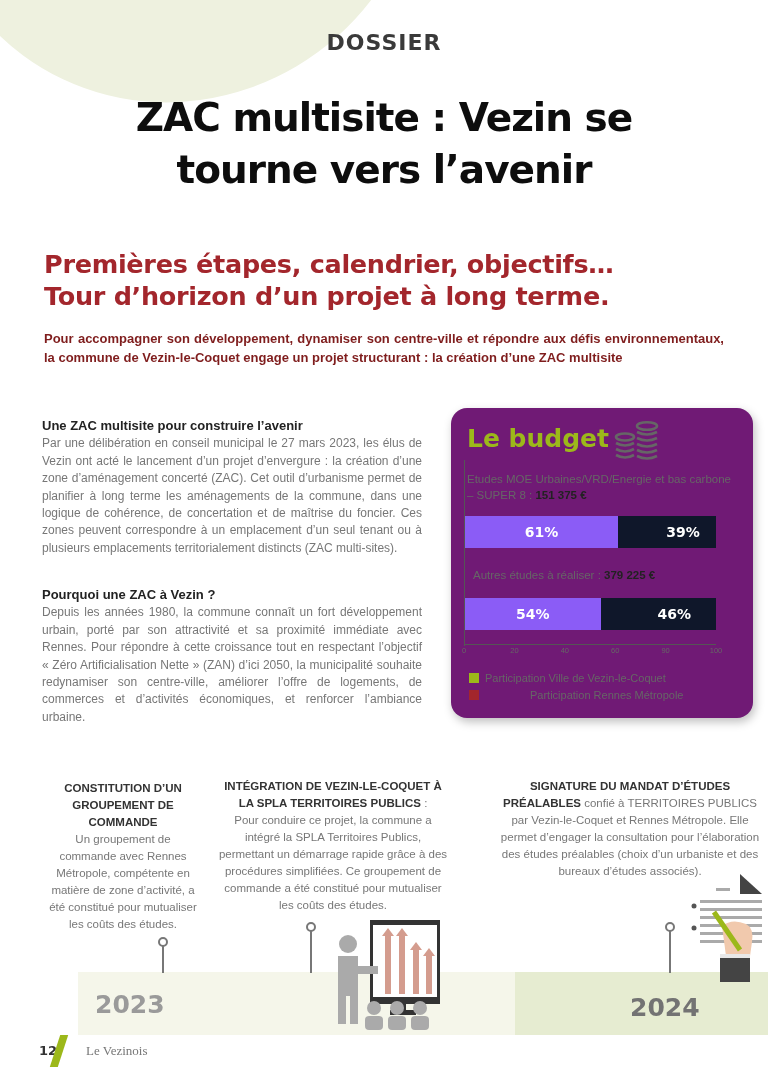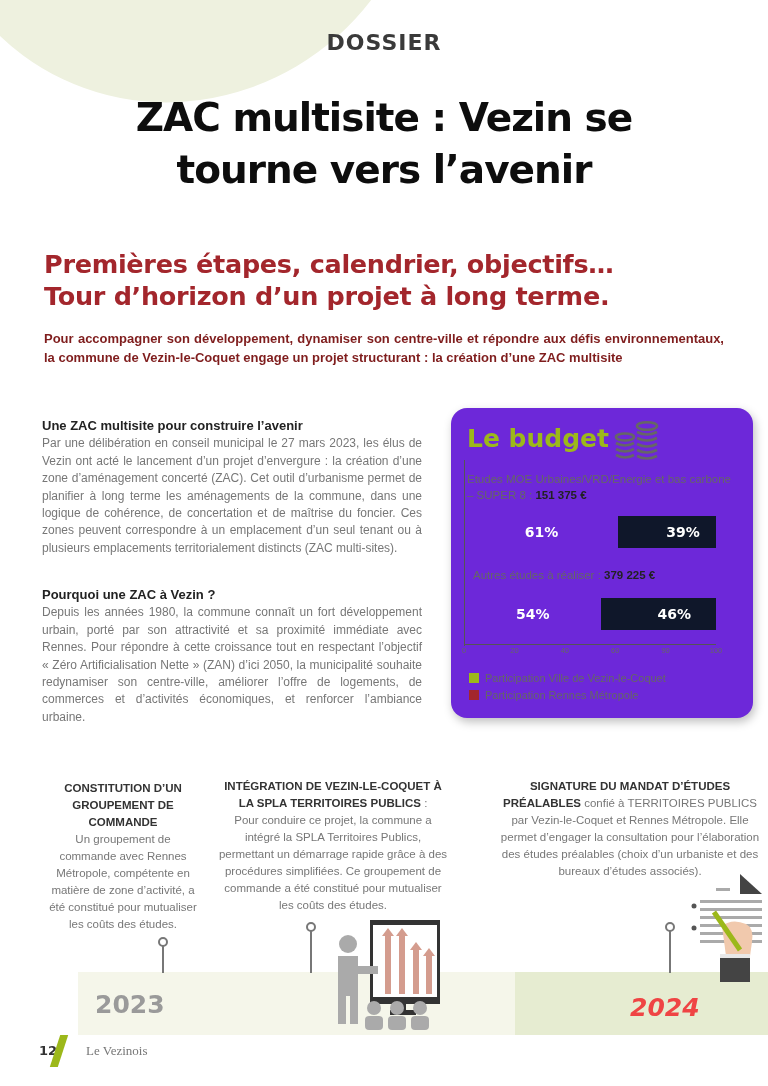--- a/index.html
+++ b/index.html
@@ -23,54 +23,54 @@
   .intro { position: absolute; top: 329px; left: 44px; width: 680px;
     font-family: "Liberation Sans", sans-serif; font-weight: bold; font-size: 13px; line-height: 19px;
     color: #7f1d1d; text-align: justify; }
 
   .col { position: absolute; left: 42px; width: 380px; font-size: 12px; line-height: 17.4px; color: #777; text-align: justify; }
   .col h3 { font-size: 13px; color: #222; font-weight: bold; margin-bottom: 1px; }
   .col1 { top: 417px; }
   .col2 { top: 586px; }
 
   .card { position: absolute; left: 451px; top: 408px; width: 302px; height: 310px;
-    background: #6d28d9; border-radius: 16px; box-shadow: 2px 4px 10px rgba(0,0,0,0.25); }
+    background: #701a75; border-radius: 16px; box-shadow: 2px 4px 10px rgba(0,0,0,0.25); }
   .card-title { position: absolute; left: 16px; top: 16px; font-family: "DejaVu Sans", sans-serif;
     font-weight: bold; font-size: 25px; color: #9cb81a; }
   .coins { position: absolute; left: 162px; top: 12px; }
   .lbl1 { top: 471px; left: 467px; position: absolute; width: 270px; font-size: 11.5px; line-height: 16px; color: #666; }
   .lbl2 { top: 567px; left: 473px; position: absolute; width: 270px; font-size: 11.5px; line-height: 16px; color: #666; }
   .lbl1 b, .lbl2 b { color: #222; }
 
   .axis-line { position: absolute; left: 464px; top: 460px; width: 1px; height: 186px; background: #555; }
   .bar { position: absolute; left: 465px; height: 32px; display: flex; width: 251px; }
   .bar1 { top: 516px; }
   .bar2 { top: 598px; }
   .seg { height: 100%; display: flex; align-items: center; justify-content: center;
     color: #fff; font-family: "DejaVu Sans", sans-serif; font-size: 14px; font-weight: bold; }
-  .seg.green { background: #6d28d9; }
+  .seg.green { background: #8b5cf6; }
   .seg.red { background: #0f172a; padding-left: 32px; }
   .xaxis { position: absolute; left: 464px; top: 644px; width: 252px; height: 1px; background: #555; }
   .tick { position: absolute; top: 646px; font-size: 7.5px; color: #666; transform: translateX(-50%); }
   .legend { position: absolute; left: 469px; font-size: 11px; color: #666; display: flex; align-items: center; }
   .legend .sw { width: 10px; height: 10px; margin-right: 6px; }
   .lg1 { top: 672px; }
-  .lg2 { top: 689px; }
+  .lg2 { top: 689px; gap: 45px; }
 
   .tl { position: absolute; font-size: 11.5px; line-height: 17px; color: #777; text-align: center; }
   .tl b { color: #333; font-weight: bold; }
   .tl1 { left: 48px; top: 780px; width: 150px; }
   .tl2 { left: 218px; top: 778px; width: 230px; }
   .tl3 { left: 500px; top: 778px; width: 260px; }
 
   .band-a { position: absolute; left: 78px; top: 972px; width: 437px; height: 63px; background: #f5f6ea; }
   .band-b { position: absolute; left: 515px; top: 972px; width: 253px; height: 63px; background: #e6ecd1; }
   .year { position: absolute; font-family: "DejaVu Sans", sans-serif; font-weight: bold; font-size: 25px; color: #9a9a9a; }
   .y2023 { left: 95px; top: 990px; }
-  .y2024 { left: 630px; top: 993px; color: #ef4444; font-style: italic; }
+  .y2024 { left: 630px; top: 993px; color: #737373; }
 
   .pin { position: absolute; width: 2px; background: #777; }
   .pin::before { content: ""; position: absolute; left: -4px; top: -9px; width: 6px; height: 6px;
     border: 2px solid #777; border-radius: 50%; background: #fff; }
   .pin1 { left: 162px; top: 946px; height: 27px; }
   .pin2 { left: 310px; top: 931px; height: 42px; }
   .pin3 { left: 669px; top: 931px; height: 42px; }
 
   .illu { position: absolute; }
   .presenter { left: 330px; top: 918px; }

